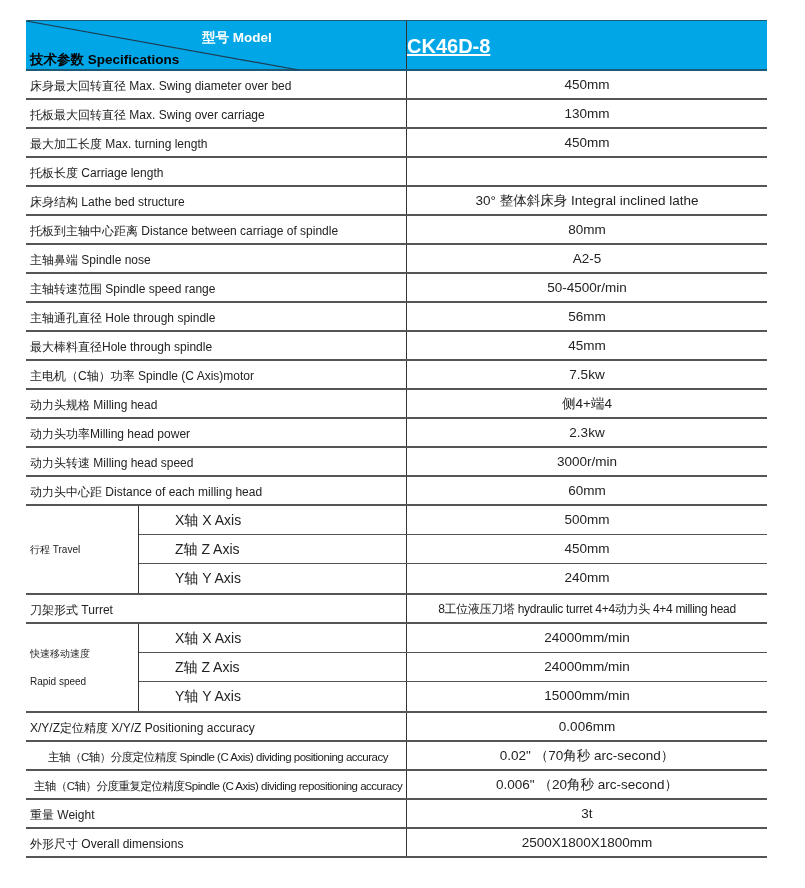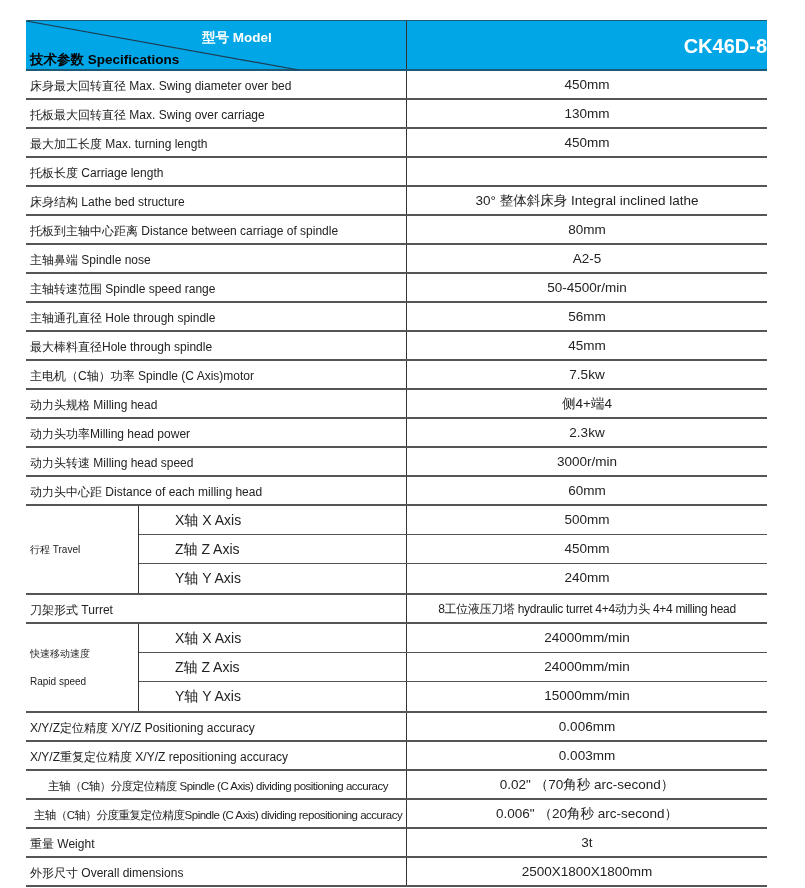--- a/index.html
+++ b/index.html
@@ -5,21 +5,21 @@
   html, body { margin:0; padding:0; background:#ffffff; }
   body { width:805px; height:888px; position:relative; overflow:hidden;
          font-family:"Liberation Sans", "DejaVu Sans", sans-serif; color:#222; }
   .table { position:absolute; left:26px; top:20px; width:741px; }
   .header { position:relative; height:51px; background:#00a6e6;
             border-top:1px solid #1d5a78; border-bottom:2px solid #1d5a78; box-sizing:border-box; }
   .header .left { position:absolute; left:0; top:0; width:381px; height:100%; border-right:1px solid #333; box-sizing:border-box; }
   .header .diag { position:absolute; left:0; top:0; width:381px; height:49px; }
   .header .model-lbl { position:absolute; left:176px; top:8px; color:#fff; font-weight:bold; font-size:13.5px; }
   .header .spec-lbl { position:absolute; left:4px; top:30px; color:#000000; font-weight:bold; font-size:13.5px; }
-  .header .model-val { position:absolute; left:381px; right:0; top:14px; text-align:right; color:#fff; font-weight:bold; font-size:20px; }
+  .header .model-val { position:absolute; left:381px; right:0; top:14px; text-align:left; color:#fff; font-weight:bold; font-size:20px;text-decoration:underline; }
   .row { position:relative; height:29px; border-bottom:2px solid #555; box-sizing:border-box; }
   .cell-l { position:absolute; left:0; top:0; width:381px; height:100%; border-right:1px solid #333;
             box-sizing:border-box; padding-left:4px; font-size:12px; line-height:30px; white-space:nowrap; overflow:hidden; }
   .cell-l.small { font-size:11.5px; letter-spacing:-0.5px;text-align:center; }
   .cell-r { position:absolute; left:381px; right:0; top:0; height:100%; text-align:center; font-size:13.5px; line-height:28px; white-space:nowrap; }
   .cell-r.small { font-size:12px; letter-spacing:-0.3px; }
   .group { position:relative; border-bottom:2px solid #555; box-sizing:border-box; }
   .group .glabel { position:absolute; left:0; top:0; width:113px; height:100%; border-right:1px solid #333; box-sizing:border-box;
                    padding-left:4px; font-size:10px; display:flex; flex-direction:column; justify-content:center; line-height:28px; }
   .group .sub { position:relative; height:29px; margin-left:113px; border-bottom:1.5px solid #555; box-sizing:border-box; }
@@ -143,24 +143,20 @@
         <div class="sl">Y轴 Y Axis</div>
         <div class="sr">15000mm/min</div>
       </div>
   </div>
 
   <div class="row">
       <div class="cell-l">X/Y/Z定位精度 X/Y/Z Positioning accuracy</div>
       <div class="cell-r">0.006mm</div>
     </div>
   <div class="row">
-      <div class="cell-l">X/Y/Z重复定位精度 X/Y/Z repositioning accuracy</div>
-      <div class="cell-r">0.003mm</div>
-    </div>
-  <div class="row">
       <div class="cell-l small">主轴（C轴）分度定位精度 Spindle (C Axis) dividing positioning accuracy</div>
       <div class="cell-r">0.02" （70角秒 arc-second）</div>
     </div>
   <div class="row">
       <div class="cell-l small">主轴（C轴）分度重复定位精度Spindle (C Axis) dividing repositioning accuracy</div>
       <div class="cell-r">0.006" （20角秒 arc-second）</div>
     </div>
   <div class="row">
       <div class="cell-l">重量 Weight</div>
       <div class="cell-r">3t</div>

